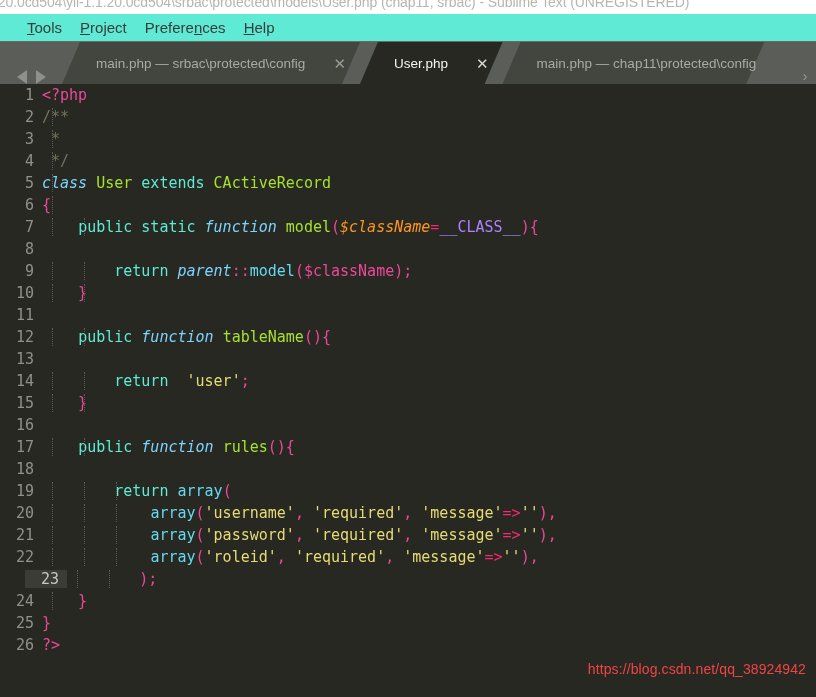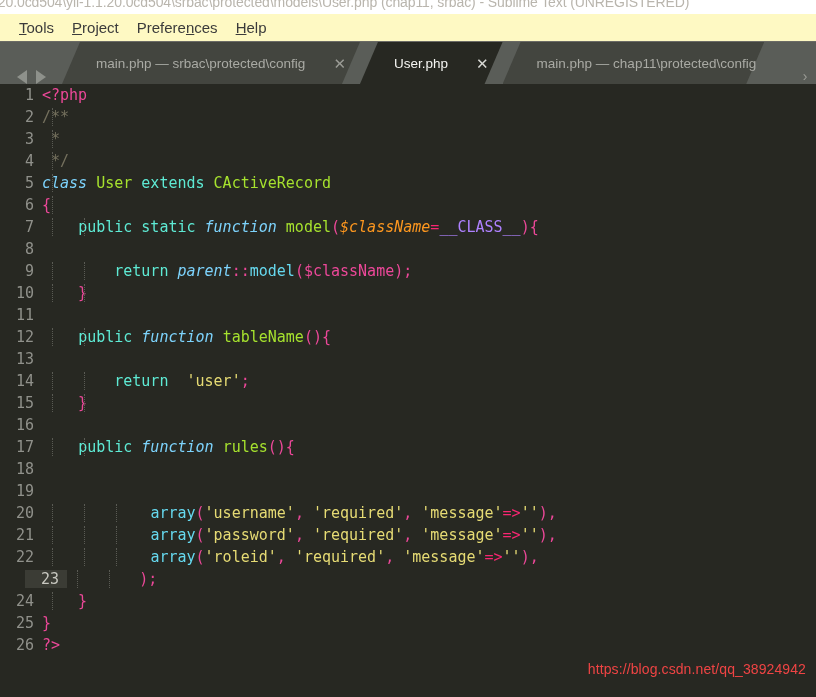--- a/index.html
+++ b/index.html
@@ -23,24 +23,24 @@
     top:-6px;
     white-space:nowrap;
     font-size:14px;
     color:#b9b5ad;
     letter-spacing:-0.1px;
   }
 
   
   .menubar{
     height:28px;
-    background:#fef9c3;
-    display:flex;
-    align-items:center;
-    padding-left:10px;
+    background:#5eead4;
+    display:flex;
+    align-items:center;
+    padding-left:18px;
     border-bottom:1px solid #6b6b66;
   }
   .menu-item{
     font-size:15px;
     color:#3b3b3b;
     padding:0 9px;
     cursor:default;
     white-space:nowrap;
   }
   .menu-item u{ text-decoration:underline; }
@@ -237,21 +237,21 @@
       <div class="code-line"><div class="gutter">9</div><div class="code"><div class="guide" style="left: 10px;"></div><div class="guide" style="left: 42px;"></div><span class="t-plain">        </span><span class="t-kw">return</span><span class="t-plain"> </span><span class="t-storage">parent</span><span class="t-plain">::</span><span class="t-func">model</span><span class="t-plain">(</span><span class="t-plain">$className</span><span class="t-plain">);</span></div></div>
       <div class="code-line"><div class="gutter">10</div><div class="code"><div class="guide" style="left: 10px;"></div><div class="guide" style="left: 42px;"></div><span class="t-plain">    }</span></div></div>
       <div class="code-line"><div class="gutter">11</div><div class="code"><div class="guide" style="left: 10px;"></div><div class="guide" style="left: 42px;"></div></div></div>
       <div class="code-line"><div class="gutter">12</div><div class="code"><div class="guide" style="left: 10px;"></div><div class="guide" style="left: 42px;"></div><span class="t-plain">    </span><span class="t-kw">public</span><span class="t-plain"> </span><span class="t-storage">function</span><span class="t-plain"> </span><span class="t-entity">tableName</span><span class="t-plain">(){</span></div></div>
       <div class="code-line"><div class="gutter">13</div><div class="code"><div class="guide" style="left: 10px;"></div><div class="guide" style="left: 42px;"></div></div></div>
       <div class="code-line"><div class="gutter">14</div><div class="code"><div class="guide" style="left: 10px;"></div><div class="guide" style="left: 42px;"></div><span class="t-plain">        </span><span class="t-kw">return</span><span class="t-plain">  </span><span class="t-string">'user'</span><span class="t-plain">;</span></div></div>
       <div class="code-line"><div class="gutter">15</div><div class="code"><div class="guide" style="left: 10px;"></div><div class="guide" style="left: 42px;"></div><span class="t-plain">    }</span></div></div>
       <div class="code-line"><div class="gutter">16</div><div class="code"><div class="guide" style="left: 10px;"></div><div class="guide" style="left: 42px;"></div></div></div>
       <div class="code-line"><div class="gutter">17</div><div class="code"><div class="guide" style="left: 10px;"></div><div class="guide" style="left: 42px;"></div><span class="t-plain">    </span><span class="t-kw">public</span><span class="t-plain"> </span><span class="t-storage">function</span><span class="t-plain"> </span><span class="t-entity">rules</span><span class="t-plain">(){</span></div></div>
       <div class="code-line"><div class="gutter">18</div><div class="code"><div class="guide" style="left: 10px;"></div><div class="guide" style="left: 42px;"></div></div></div>
-      <div class="code-line"><div class="gutter">19</div></div>
+      <div class="code-line"><div class="gutter">19</div><div class="code"><div class="guide" style="left: 10px;"></div><div class="guide" style="left: 42px;"></div><div class="guide" style="left: 74px;"></div><span class="t-plain">        </span><span class="t-kw">return</span><span class="t-plain"> </span><span class="t-func">array</span><span class="t-plain">(</span></div></div>
       <div class="code-line"><div class="gutter">20</div><div class="code"><div class="guide" style="left: 10px;"></div><div class="guide" style="left: 42px;"></div><div class="guide" style="left: 74px;"></div><span class="t-plain">            </span><span class="t-func">array</span><span class="t-plain">(</span><span class="t-string">'username'</span><span class="t-plain">, </span><span class="t-string">'required'</span><span class="t-plain">, </span><span class="t-string">'message'</span><span class="t-op">=&gt;</span><span class="t-string">''</span><span class="t-plain">),</span></div></div>
       <div class="code-line"><div class="gutter">21</div><div class="code"><div class="guide" style="left: 10px;"></div><div class="guide" style="left: 42px;"></div><div class="guide" style="left: 74px;"></div><span class="t-plain">            </span><span class="t-func">array</span><span class="t-plain">(</span><span class="t-string">'password'</span><span class="t-plain">, </span><span class="t-string">'required'</span><span class="t-plain">, </span><span class="t-string">'message'</span><span class="t-op">=&gt;</span><span class="t-string">''</span><span class="t-plain">),</span></div></div>
       <div class="code-line"><div class="gutter">22</div><div class="code"><div class="guide" style="left: 10px;"></div><div class="guide" style="left: 42px;"></div><div class="guide" style="left: 74px;"></div><span class="t-plain">            </span><span class="t-func">array</span><span class="t-plain">(</span><span class="t-string">'roleid'</span><span class="t-plain">, </span><span class="t-string">'required'</span><span class="t-plain">, </span><span class="t-string">'message'</span><span class="t-op">=&gt;</span><span class="t-string">''</span><span class="t-plain">),</span></div></div>
       <div class="code-line current"><div class="gutter">23</div><div class="code"><div class="guide" style="left: 10px;"></div><div class="guide" style="left: 42px;"></div><span class="t-plain">        );</span></div></div>
       <div class="code-line"><div class="gutter">24</div><div class="code"><div class="guide" style="left: 10px;"></div><span class="t-plain">    }</span></div></div>
       <div class="code-line"><div class="gutter">25</div><div class="code"><span class="t-plain">}</span></div></div>
       <div class="code-line"><div class="gutter">26</div><div class="code"><span class="t-plain">?&gt;</span></div></div>
     </div>
   <div class="watermark">https://blog.csdn.net/qq_38924942</div>
 </div>

